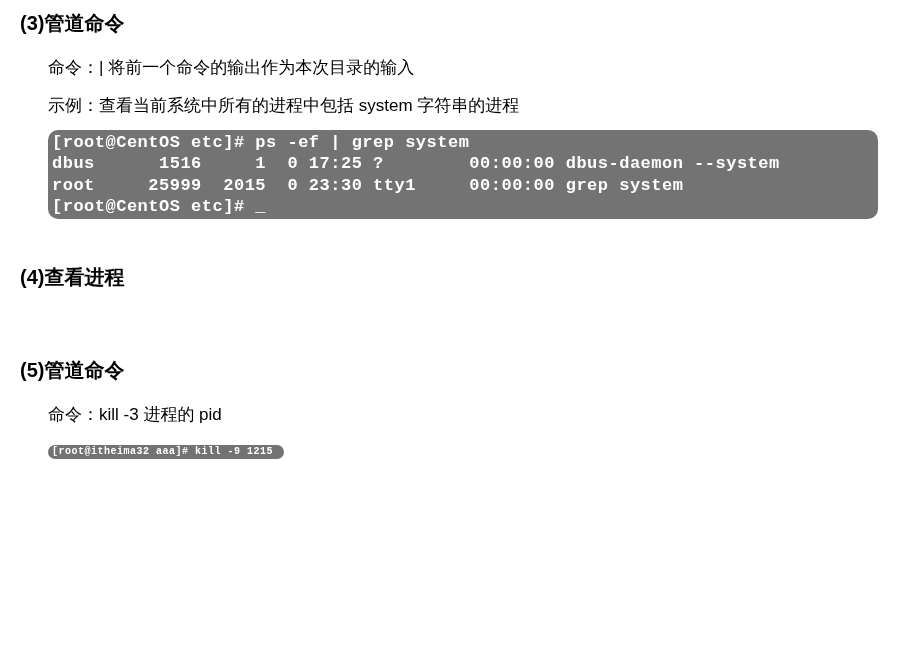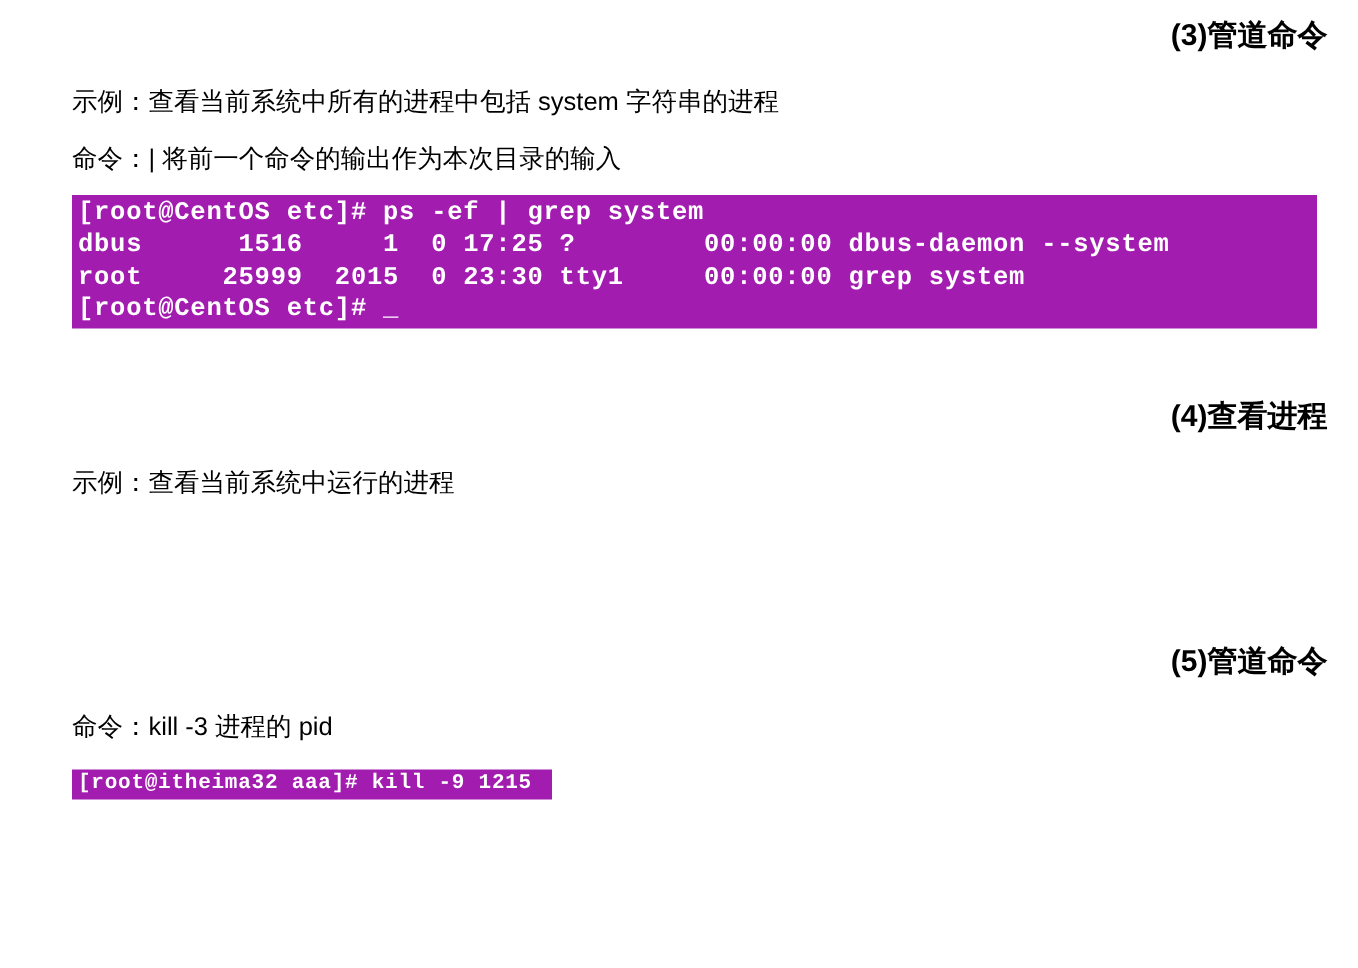--- a/index.html
+++ b/index.html
@@ -14,74 +14,73 @@
       width: 905px;
       color: #000000;
     }
     .section {
       margin-bottom: 30px;
     }
     .section-heading {
       font-size: 20px;
       font-weight: bold;
       margin-bottom: 18px;
-      text-align: right;
     }
     .section-body {
       padding-left: 28px;
     }
     .line {
       font-size: 17px;
       margin-bottom: 12px;
       line-height: 1.5;
     }
     .terminal {
-      background: #a21caf;
+      background: #737373;
       color: #ffffff;
       font-family: "Consolas", "Courier New", monospace;
       font-size: 17px;
       padding: 2px 4px;
       white-space: pre;
       line-height: 1.25;
       font-weight: bold;
       margin-top: 4px;
       letter-spacing: 0.5px;
+      border-radius: 10px;
     }
     .terminal.small {
-      font-size: 14px;
+      font-size: 10px;
       padding: 1px 4px;
       display: inline-block;
     }
     .terminal.block1 {
       width: 830px;
     }
   </style>
 </head>
 <body>
 
 <div class="section">
   <div class="section-heading">
     <span>(3)</span><span>管道命令</span>
   </div>
   <div class="section-body">
+    <div class="line">命令：|     将前一个命令的输出作为本次目录的输入</div>
     <div class="line">示例：查看当前系统中所有的进程中包括 system 字符串的进程</div>
-    <div class="line">命令：|     将前一个命令的输出作为本次目录的输入</div>
     <div class="terminal block1">[root@CentOS etc]# ps -ef | grep system
 dbus      1516     1  0 17:25 ?        00:00:00 dbus-daemon --system
 root     25999  2015  0 23:30 tty1     00:00:00 grep system
 [root@CentOS etc]# _</div>
   </div>
 </div>
 
-<div class="section" style="margin-top:45px; margin-bottom:92px;">
+<div class="section" style="margin-top:45px; margin-bottom:66px;">
   <div class="section-heading">
     <span>(4)</span><span>查看进程</span>
   </div>
   <div class="section-body">
-    <div class="line">示例：查看当前系统中运行的进程</div>
   </div>
 </div>
 
 <div class="section">
   <div class="section-heading">
     <span>(5)</span><span>管道命令</span>
   </div>
   <div class="section-body">
     <div class="line">命令：kill -3  进程的 pid</div>
     <div class="terminal small">[root@itheima32 aaa]# kill -9 1215 </div>

